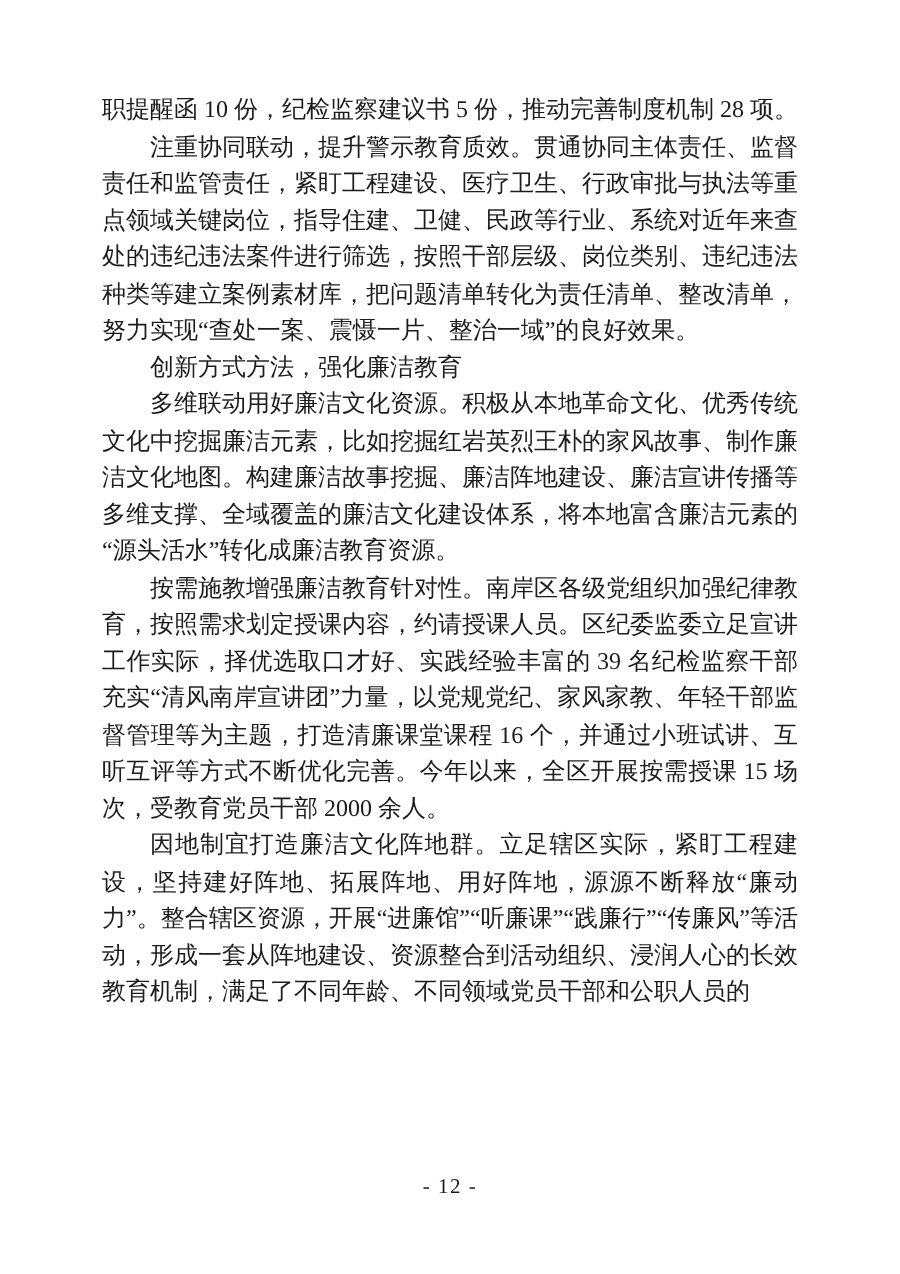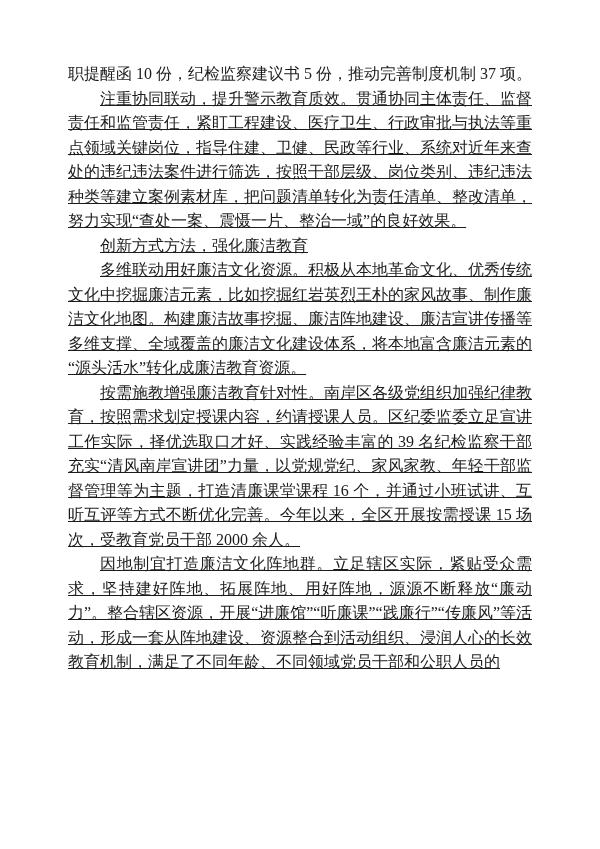--- a/index.html
+++ b/index.html
@@ -23,45 +23,44 @@
     margin: 0;
     padding: 0;
     font-size: 16px;
     line-height: 24.5px;
     text-align: justify;
     text-justify: inter-ideograph;
     word-break: break-all;
   }
   .content p.indent {
     text-indent: 2em;
-    text-decoration: underline;
   }
   .content p.heading {
     text-indent: 2em;
     text-align: left;
-    text-decoration: underline;
   }
   .footer {
     position: absolute;
     left: 0;
     right: 0;
     top: 783px;
     text-align: center;
     font-size: 14px;
     line-height: 18px;
     color: #1c1c1c;
     font-family: "Liberation Serif", "DejaVu Serif", serif;
     letter-spacing: 1px;
   }
 </style>
 </head>
 <body>
 
 <div class="page">
   <div class="content">
-    <p class="no-indent">职提醒函 10 份，纪检监察建议书 5 份，推动完善制度机制 37 项。</p>
+    <p class="no-indent">职提醒函 10 份，纪检监察建议书 5 份，推动完善制度机制 28 项。</p>
     <p class="indent">注重协同联动，提升警示教育质效。贯通协同主体责任、监督责任和监管责任，紧盯工程建设、医疗卫生、行政审批与执法等重点领域关键岗位，指导住建、卫健、民政等行业、系统对近年来查处的违纪违法案件进行筛选，按照干部层级、岗位类别、违纪违法种类等建立案例素材库，把问题清单转化为责任清单、整改清单，努力实现“查处一案、震慑一片、整治一域”的良好效果。</p>
     <p class="heading">创新方式方法，强化廉洁教育</p>
     <p class="indent">多维联动用好廉洁文化资源。积极从本地革命文化、优秀传统文化中挖掘廉洁元素，比如挖掘红岩英烈王朴的家风故事、制作廉洁文化地图。构建廉洁故事挖掘、廉洁阵地建设、廉洁宣讲传播等多维支撑、全域覆盖的廉洁文化建设体系，将本地富含廉洁元素的“源头活水”转化成廉洁教育资源。</p>
     <p class="indent">按需施教增强廉洁教育针对性。南岸区各级党组织加强纪律教育，按照需求划定授课内容，约请授课人员。区纪委监委立足宣讲工作实际，择优选取口才好、实践经验丰富的 39 名纪检监察干部充实“清风南岸宣讲团”力量，以党规党纪、家风家教、年轻干部监督管理等为主题，打造清廉课堂课程 16 个，并通过小班试讲、互听互评等方式不断优化完善。今年以来，全区开展按需授课 15 场次，受教育党员干部 2000 余人。</p>
-    <p class="indent">因地制宜打造廉洁文化阵地群。立足辖区实际，紧贴受众需求，坚持建好阵地、拓展阵地、用好阵地，源源不断释放“廉动力”。整合辖区资源，开展“进廉馆”“听廉课”“践廉行”“传廉风”等活动，形成一套从阵地建设、资源整合到活动组织、浸润人心的长效教育机制，满足了不同年龄、不同领域党员干部和公职人员的</p>
+    <p class="indent">因地制宜打造廉洁文化阵地群。立足辖区实际，紧盯工程建设，坚持建好阵地、拓展阵地、用好阵地，源源不断释放“廉动力”。整合辖区资源，开展“进廉馆”“听廉课”“践廉行”“传廉风”等活动，形成一套从阵地建设、资源整合到活动组织、浸润人心的长效教育机制，满足了不同年龄、不同领域党员干部和公职人员的</p>
   </div>
+  <div class="footer">- 12 -</div>
 </div>
 
 </body></html>

